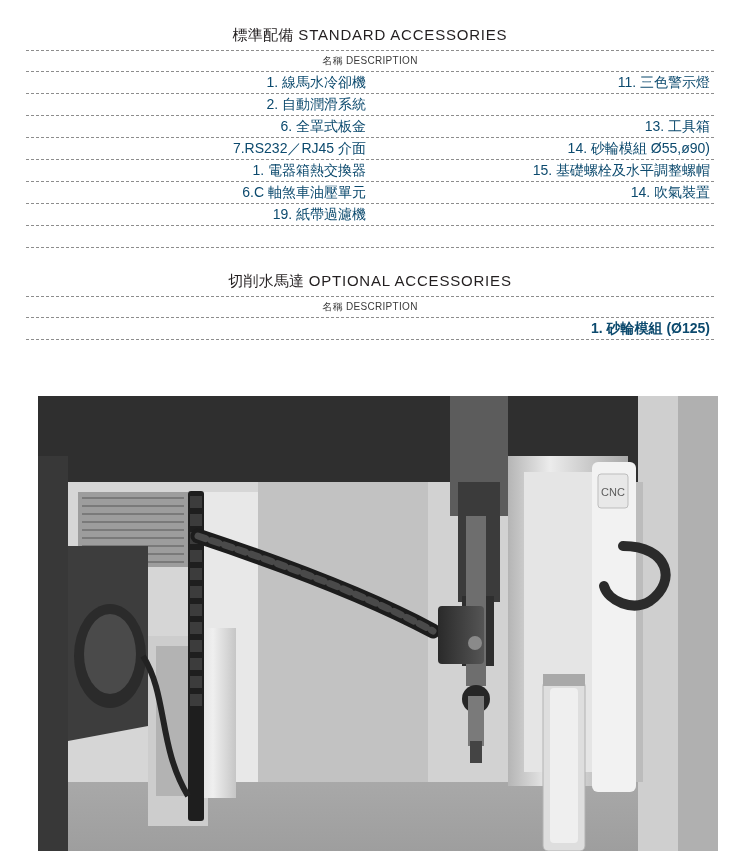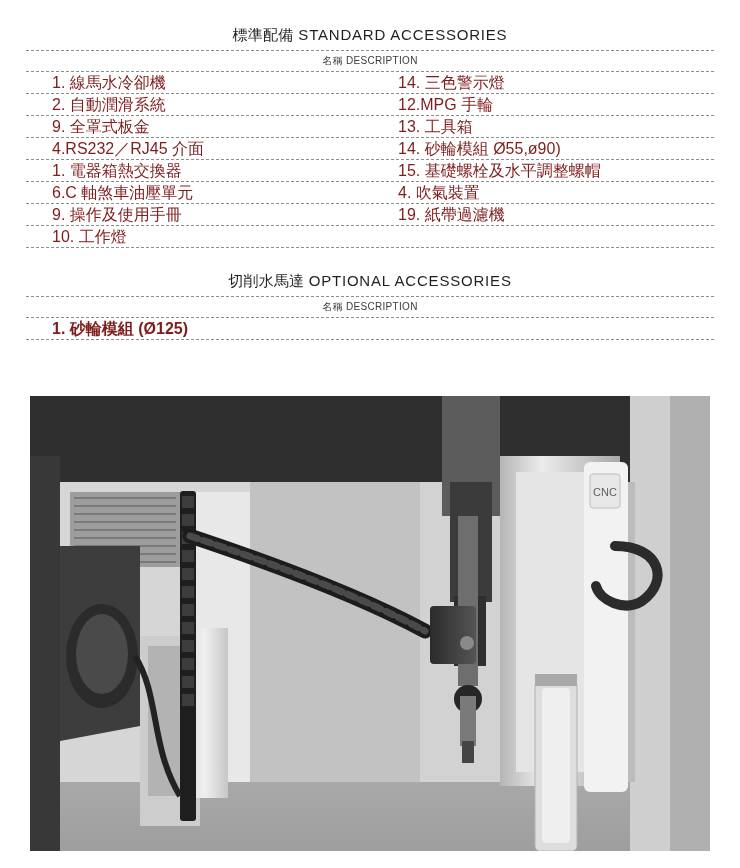--- a/index.html
+++ b/index.html
@@ -53,44 +53,45 @@
     border-bottom: 1px dashed #8d8d8d;
     min-height: 21px;
     align-items: center;
   }
   .list-row:first-child {
     border-top: 1px dashed #8d8d8d;
   }
   .cell {
     flex: 0 0 50%;
     box-sizing: border-box;
-    font-size: 16px;
+    font-size: 14px;
     padding: 2px 4px 2px 26px;
     line-height: 17px;
-    color: #7f1d1d;
+    color: #0c4a6e;
     white-space: nowrap;
     overflow: hidden;
+    text-align: right;
   }
   .cell.right {
     padding-left: 28px;
   }
   .gap-top {
     height: 26px;
   }
   .gap-mid {
     height: 24px;
   }
   .opt-row .cell {
     flex: 0 0 100%;
     font-weight: bold;
   }
   
   .photo {
     position: absolute;
-    left: 30px;
+    left: 38px;
     top: 396px;
     width: 680px;
     height: 455px;
     overflow: hidden;
     background: #fef9c3;
   }
   .photo svg { display: block; }
 </style>
 </head>
 <body>
@@ -109,48 +110,45 @@
 
     <div class="sub-head">
       <span>名稱</span>
       <span>DESCRIPTION</span>
     </div>
 
     <div class="list-wrap">
 
       <div class="list-row">
         <div class="cell">1. 線馬水冷卻機</div>
-        <div class="cell right">14. 三色警示燈</div>
+        <div class="cell right">11. 三色警示燈</div>
       </div>
       <div class="list-row">
         <div class="cell">2. 自動潤滑系統</div>
-        <div class="cell right">12.MPG 手輪</div>
-      </div>
-      <div class="list-row">
-        <div class="cell">9. 全罩式板金</div>
+      </div>
+      <div class="list-row">
+        <div class="cell">6. 全罩式板金</div>
         <div class="cell right">13. 工具箱</div>
       </div>
       <div class="list-row">
-        <div class="cell">4.RS232／RJ45 介面</div>
+        <div class="cell">7.RS232／RJ45 介面</div>
         <div class="cell right">14. 砂輪模組 Ø55,ø90)</div>
       </div>
       <div class="list-row">
         <div class="cell">1. 電器箱熱交換器</div>
         <div class="cell right">15. 基礎螺栓及水平調整螺帽</div>
       </div>
       <div class="list-row">
         <div class="cell">6.C 軸煞車油壓單元</div>
-        <div class="cell right">4. 吹氣裝置</div>
-      </div>
-      <div class="list-row">
-        <div class="cell">9. 操作及使用手冊</div>
+        <div class="cell right">14. 吹氣裝置</div>
+      </div>
+      <div class="list-row">
         <div class="cell right">19. 紙帶過濾機</div>
       </div>
       <div class="list-row">
-        <div class="cell">10. 工作燈</div>
         <div class="cell right"></div>
       </div>
 
     </div>
   </div>
 
   <div class="gap-mid"></div>
 
   <div class="section">
 

